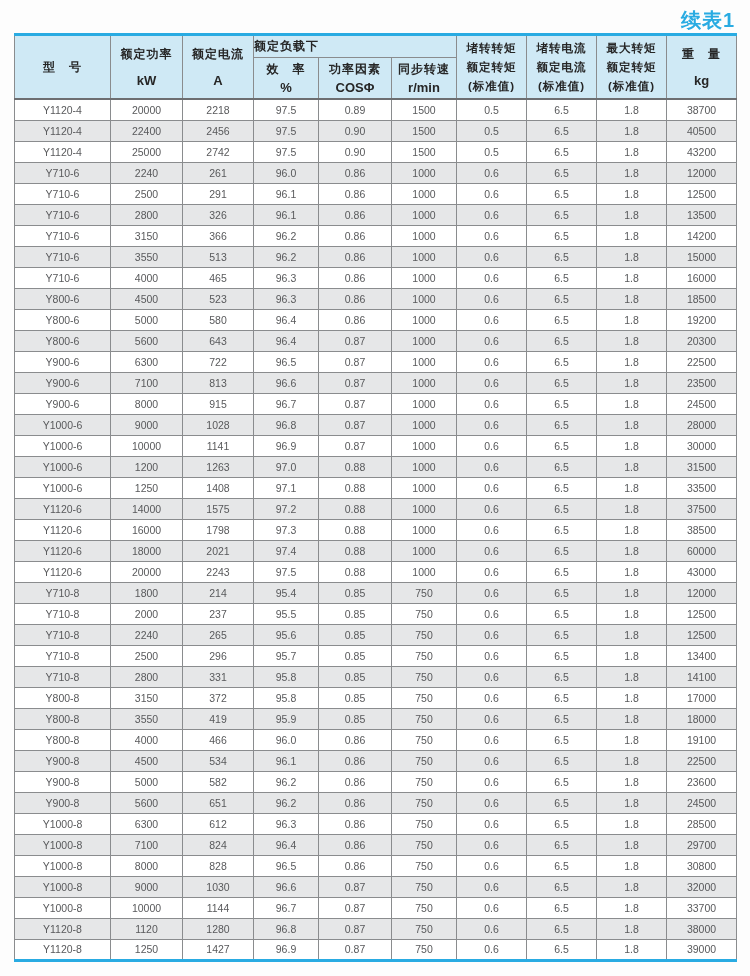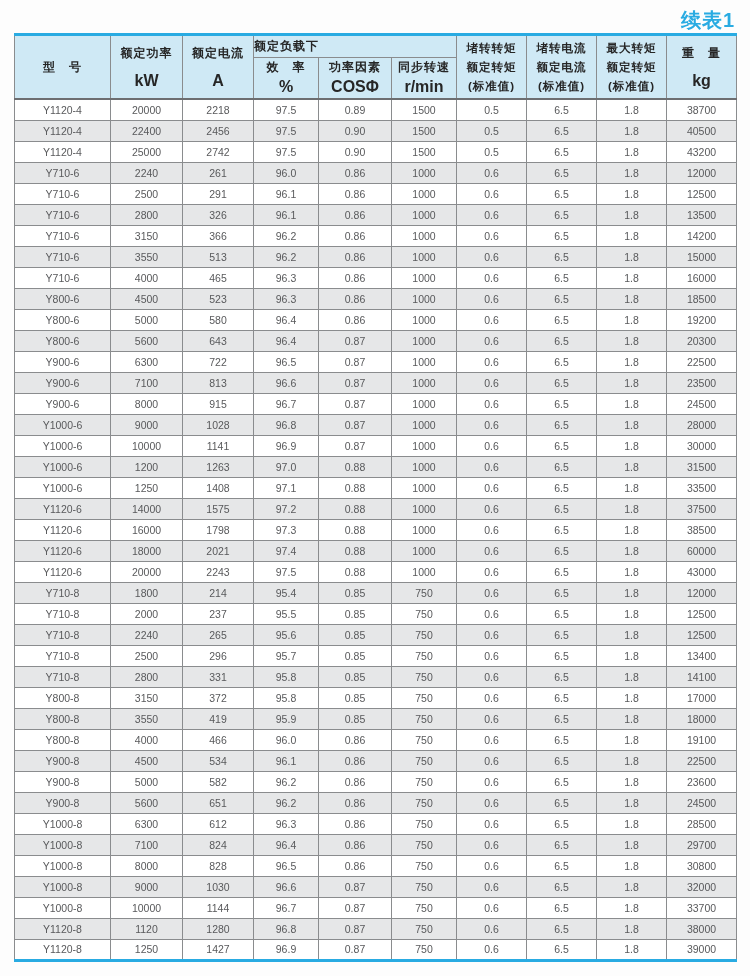--- a/index.html
+++ b/index.html
@@ -32,21 +32,21 @@
     font-size:12px; font-weight:bold; color:#262626;
     letter-spacing:1px;
     vertical-align:middle; text-align:left;
     padding:0;
   }
   thead tr.tier1 th { height:22px; }
   thead tr.tier2 th { height:40px; }
   thead { border-bottom:2px solid #6d6e71; }
 
   .hcell { display:flex; flex-direction:column; justify-content:center; align-items:center; height:100%; }
-  .hcell .unit { font-size:16px; letter-spacing:0; margin-top:2px; }
+  .hcell .unit { font-size:13px; letter-spacing:0; margin-top:2px; }
   .hcell.full { height:62px; }
   .hcell.full .lbl { flex:0 0 auto; }
   .hcell.full .unit { margin-top:10px; }
   .hcell.triple { justify-content:space-evenly; }
   .hcell.triple div { line-height:1.25; font-size:11.5px; }
 
   tbody td {
     height:21px;
     border:1px solid #8a8c8e;
     font-size:10.5px; color:#58595b;

